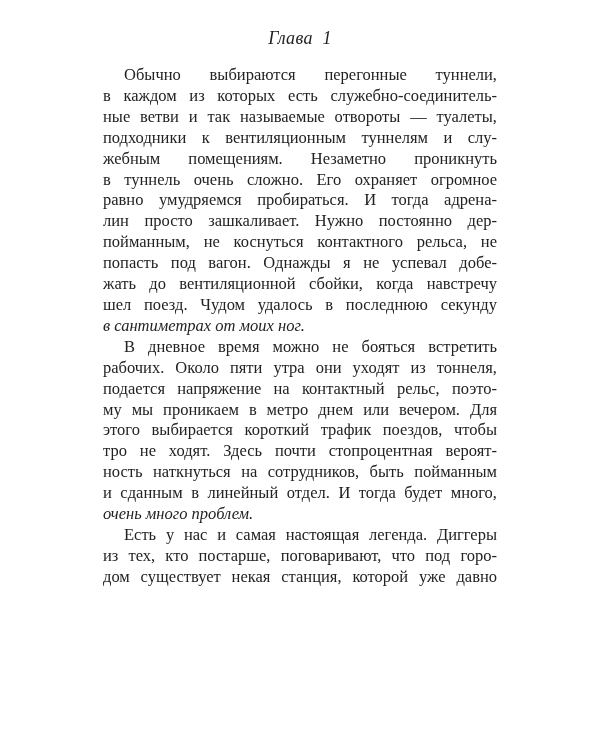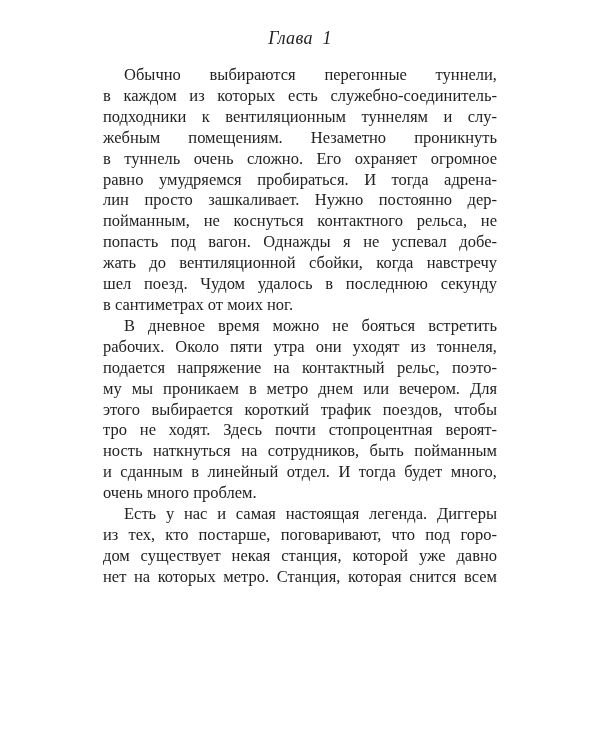--- a/index.html
+++ b/index.html
@@ -37,20 +37,21 @@
     font-size: 16.5px;
     line-height: 20.9px;
     text-align: justify;
     text-align-last: justify;
   }
   .line.indent {
     text-indent: 21px;
   }
   .line.pfinal {
     text-align-last: left;
+    font-style: italic;
   }
   .page-number {
     width: 394px;
     margin: 9px auto 0;
     box-sizing: border-box;
     padding-right: 28px;
     text-align: right;
     font-size: 15px;
     line-height: 16px;
     color: #14532d;
@@ -58,20 +59,21 @@
 </style>
 </head>
 <body>
 
 <div class="page" style="background: rgb(255, 255, 255); color: rgb(34, 34, 34);">
   <div class="heading">Глава 1</div>
   <div class="body-text">
       <div class="paragraph">
         <div class="line indent">Обычно выбираются перегонные туннели,</div>
         <div class="line">в каждом из которых есть служебно-соединитель-</div>
+        <div class="line">ные ветви и так называемые отвороты — туалеты,</div>
         <div class="line">подходники к вентиляционным туннелям и слу-</div>
         <div class="line">жебным помещениям. Незаметно проникнуть</div>
         <div class="line">в туннель очень сложно. Его охраняет огромное</div>
         <div class="line">равно умудряемся пробираться. И тогда адрена-</div>
         <div class="line">лин просто зашкаливает. Нужно постоянно дер-</div>
         <div class="line">пойманным, не коснуться контактного рельса, не</div>
         <div class="line">попасть под вагон. Однажды я не успевал добе-</div>
         <div class="line">жать до вентиляционной сбойки, когда навстречу</div>
         <div class="line">шел поезд. Чудом удалось в последнюю секунду</div>
         <div class="line pfinal">в сантиметрах от моих ног.</div>

